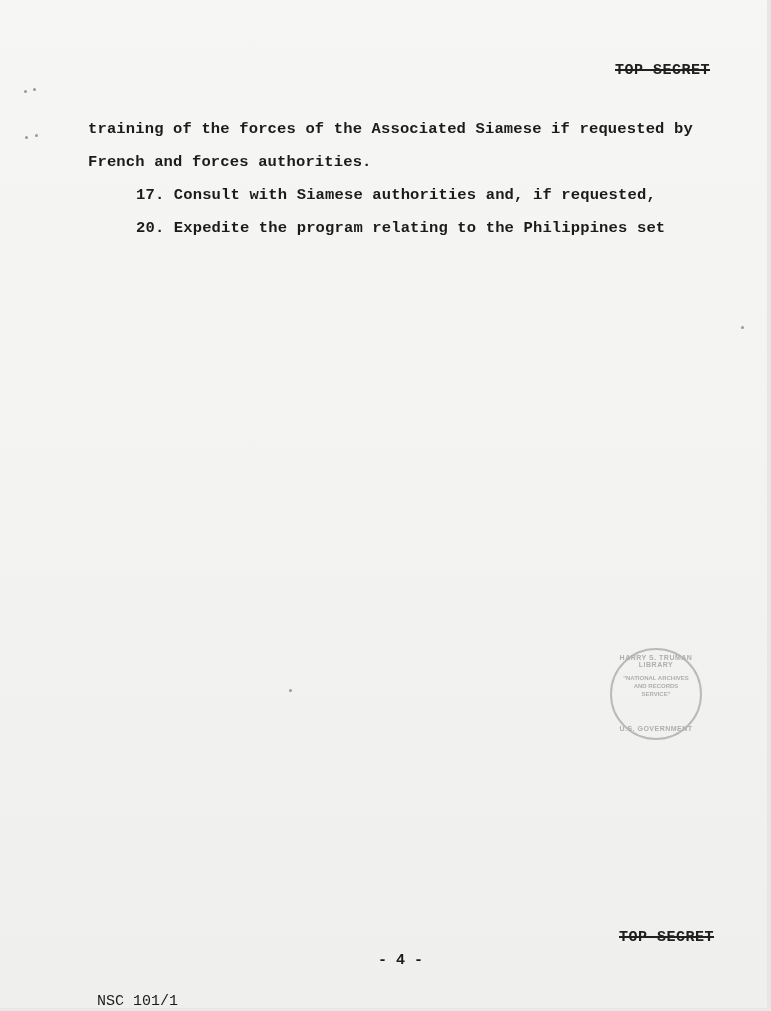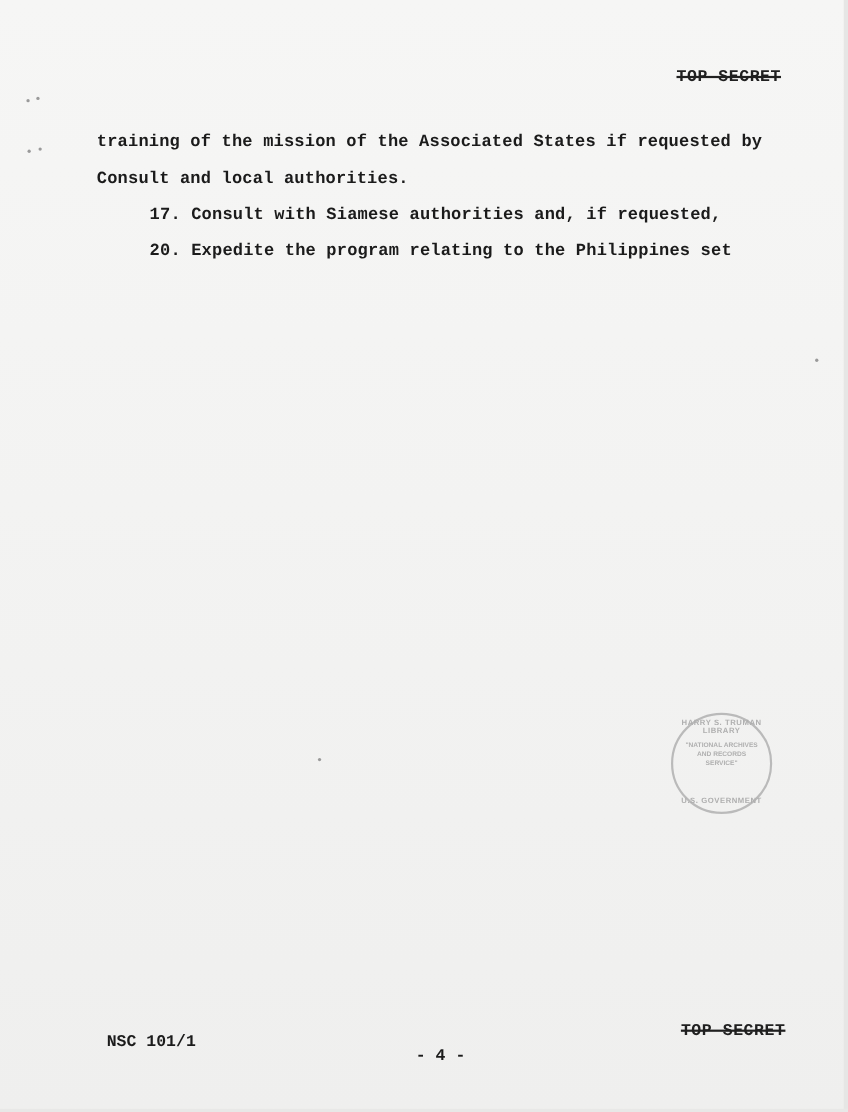--- a/index.html
+++ b/index.html
@@ -31,22 +31,22 @@
   .class-top { left: 615px; top: 62px; }
   .class-bottom { left: 619px; top: 929px; }
   .body-text {
     position: absolute; left: 88px; top: 113px; width: 620px;
     font-size: 15.5px; font-weight: bold; line-height: 33px;
     letter-spacing: 0.15px;
   }
   .line { white-space: nowrap; }
   .indent { padding-left: 48px; }
   .footer-id {
-    position: absolute; left: 97px; top: 939px;
-    font-size: 15px; font-weight: bold;
+    position: absolute; left: 97px; top: 993px;
+    font-size: 15px; font-weight: normal;
   }
   .page-number {
     position: absolute; left: 378px; top: 952px;
     font-size: 15px; font-weight: bold;
   }
   .stamp {
     position: absolute; left: 610px; top: 648px; width: 88px; height: 88px;
     border: 2px solid #b5b5b5; border-radius: 50%;
     color: #a8a8a8; font-family: "Liberation Sans", sans-serif;
     text-align: center; opacity: 0.9;
@@ -75,22 +75,22 @@
   <div class="speck" style="left:24px;top:90px"></div>
   <div class="speck" style="left:33px;top:88px"></div>
   <div class="speck" style="left:25px;top:136px"></div>
   <div class="speck" style="left:35px;top:134px"></div>
   <div class="speck" style="left:741px;top:326px"></div>
   <div class="speck" style="left:289px;top:689px"></div>
 
   <div class="classification class-top">TOP SECRET</div>
 
   <div class="body-text">
-    <div class="line">training of the mission of the Associated States if requested by</div>
-    <div class="line">Consult and local authorities.</div>
+    <div class="line">training of the forces of the Associated Siamese if requested by</div>
+    <div class="line">French and forces authorities.</div>
     <div class="line indent">17.  Consult with Siamese authorities and, if requested,</div>
     <div class="line indent">20.  Expedite the program relating to the Philippines set</div>
   </div>
 
   <div class="stamp">
     <div class="stamp-outer-top">HARRY S. TRUMAN LIBRARY</div>
     <div class="stamp-inner">"NATIONAL ARCHIVES AND RECORDS SERVICE"</div>
     <div class="stamp-outer-bottom">U.S. GOVERNMENT</div>
   </div>
 

